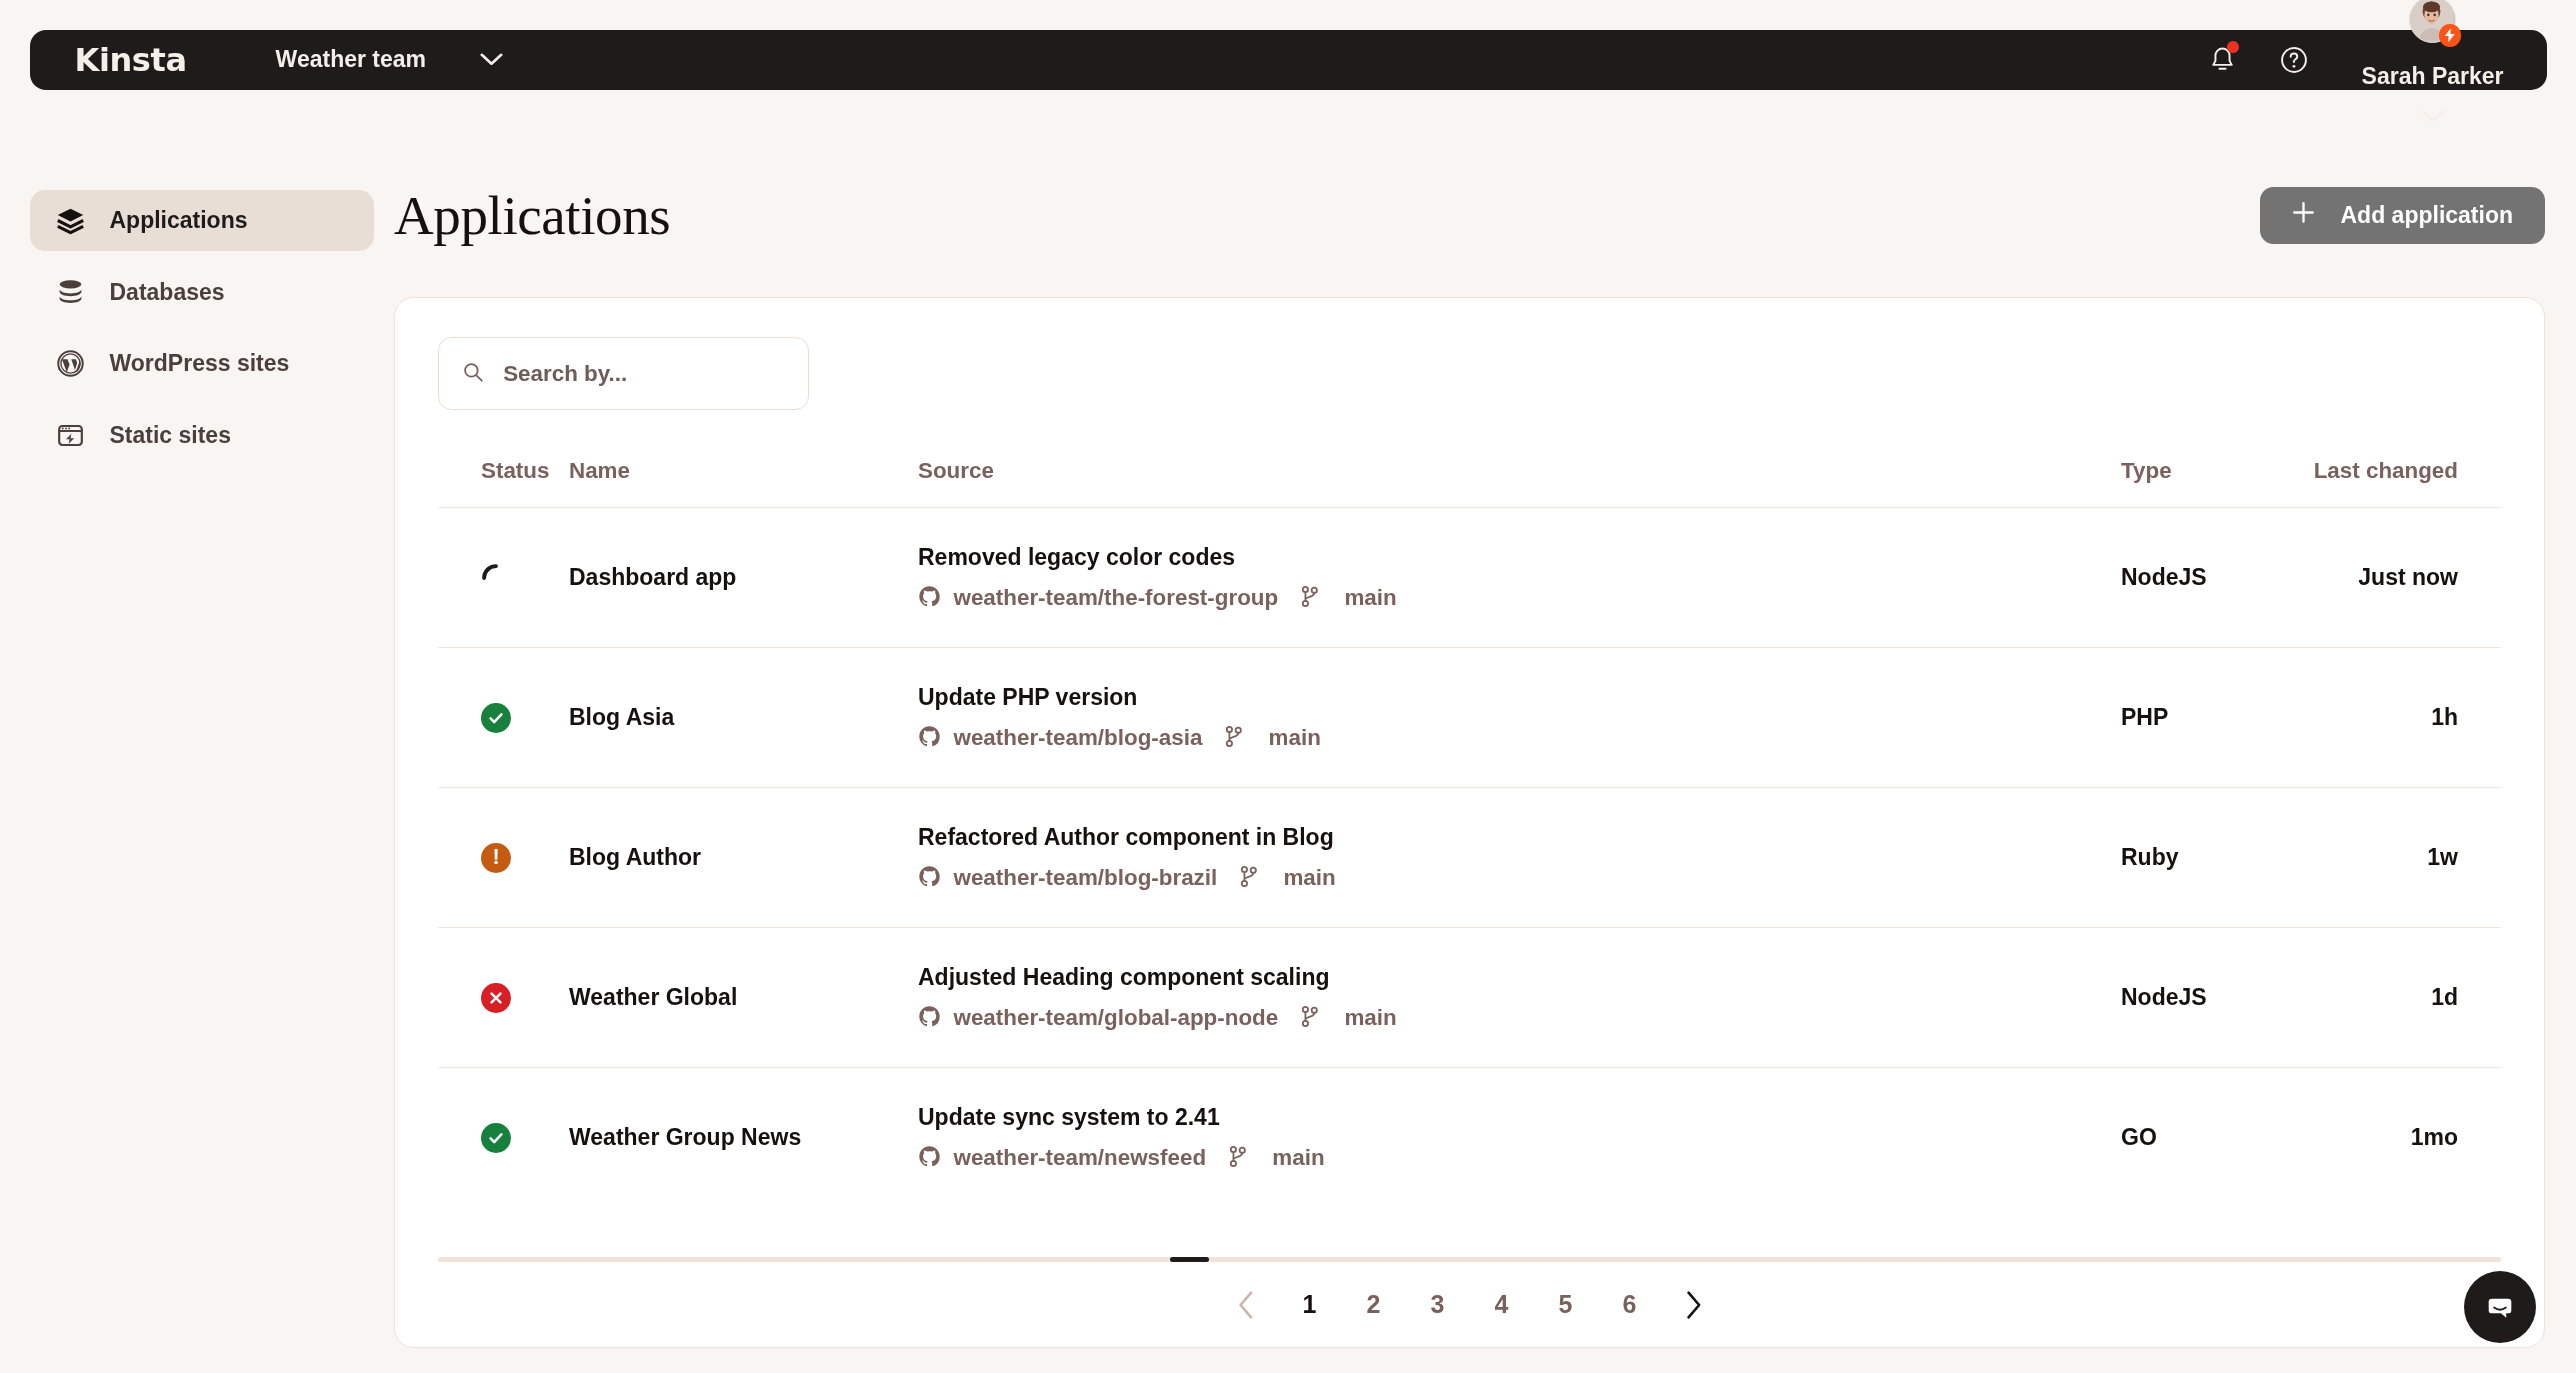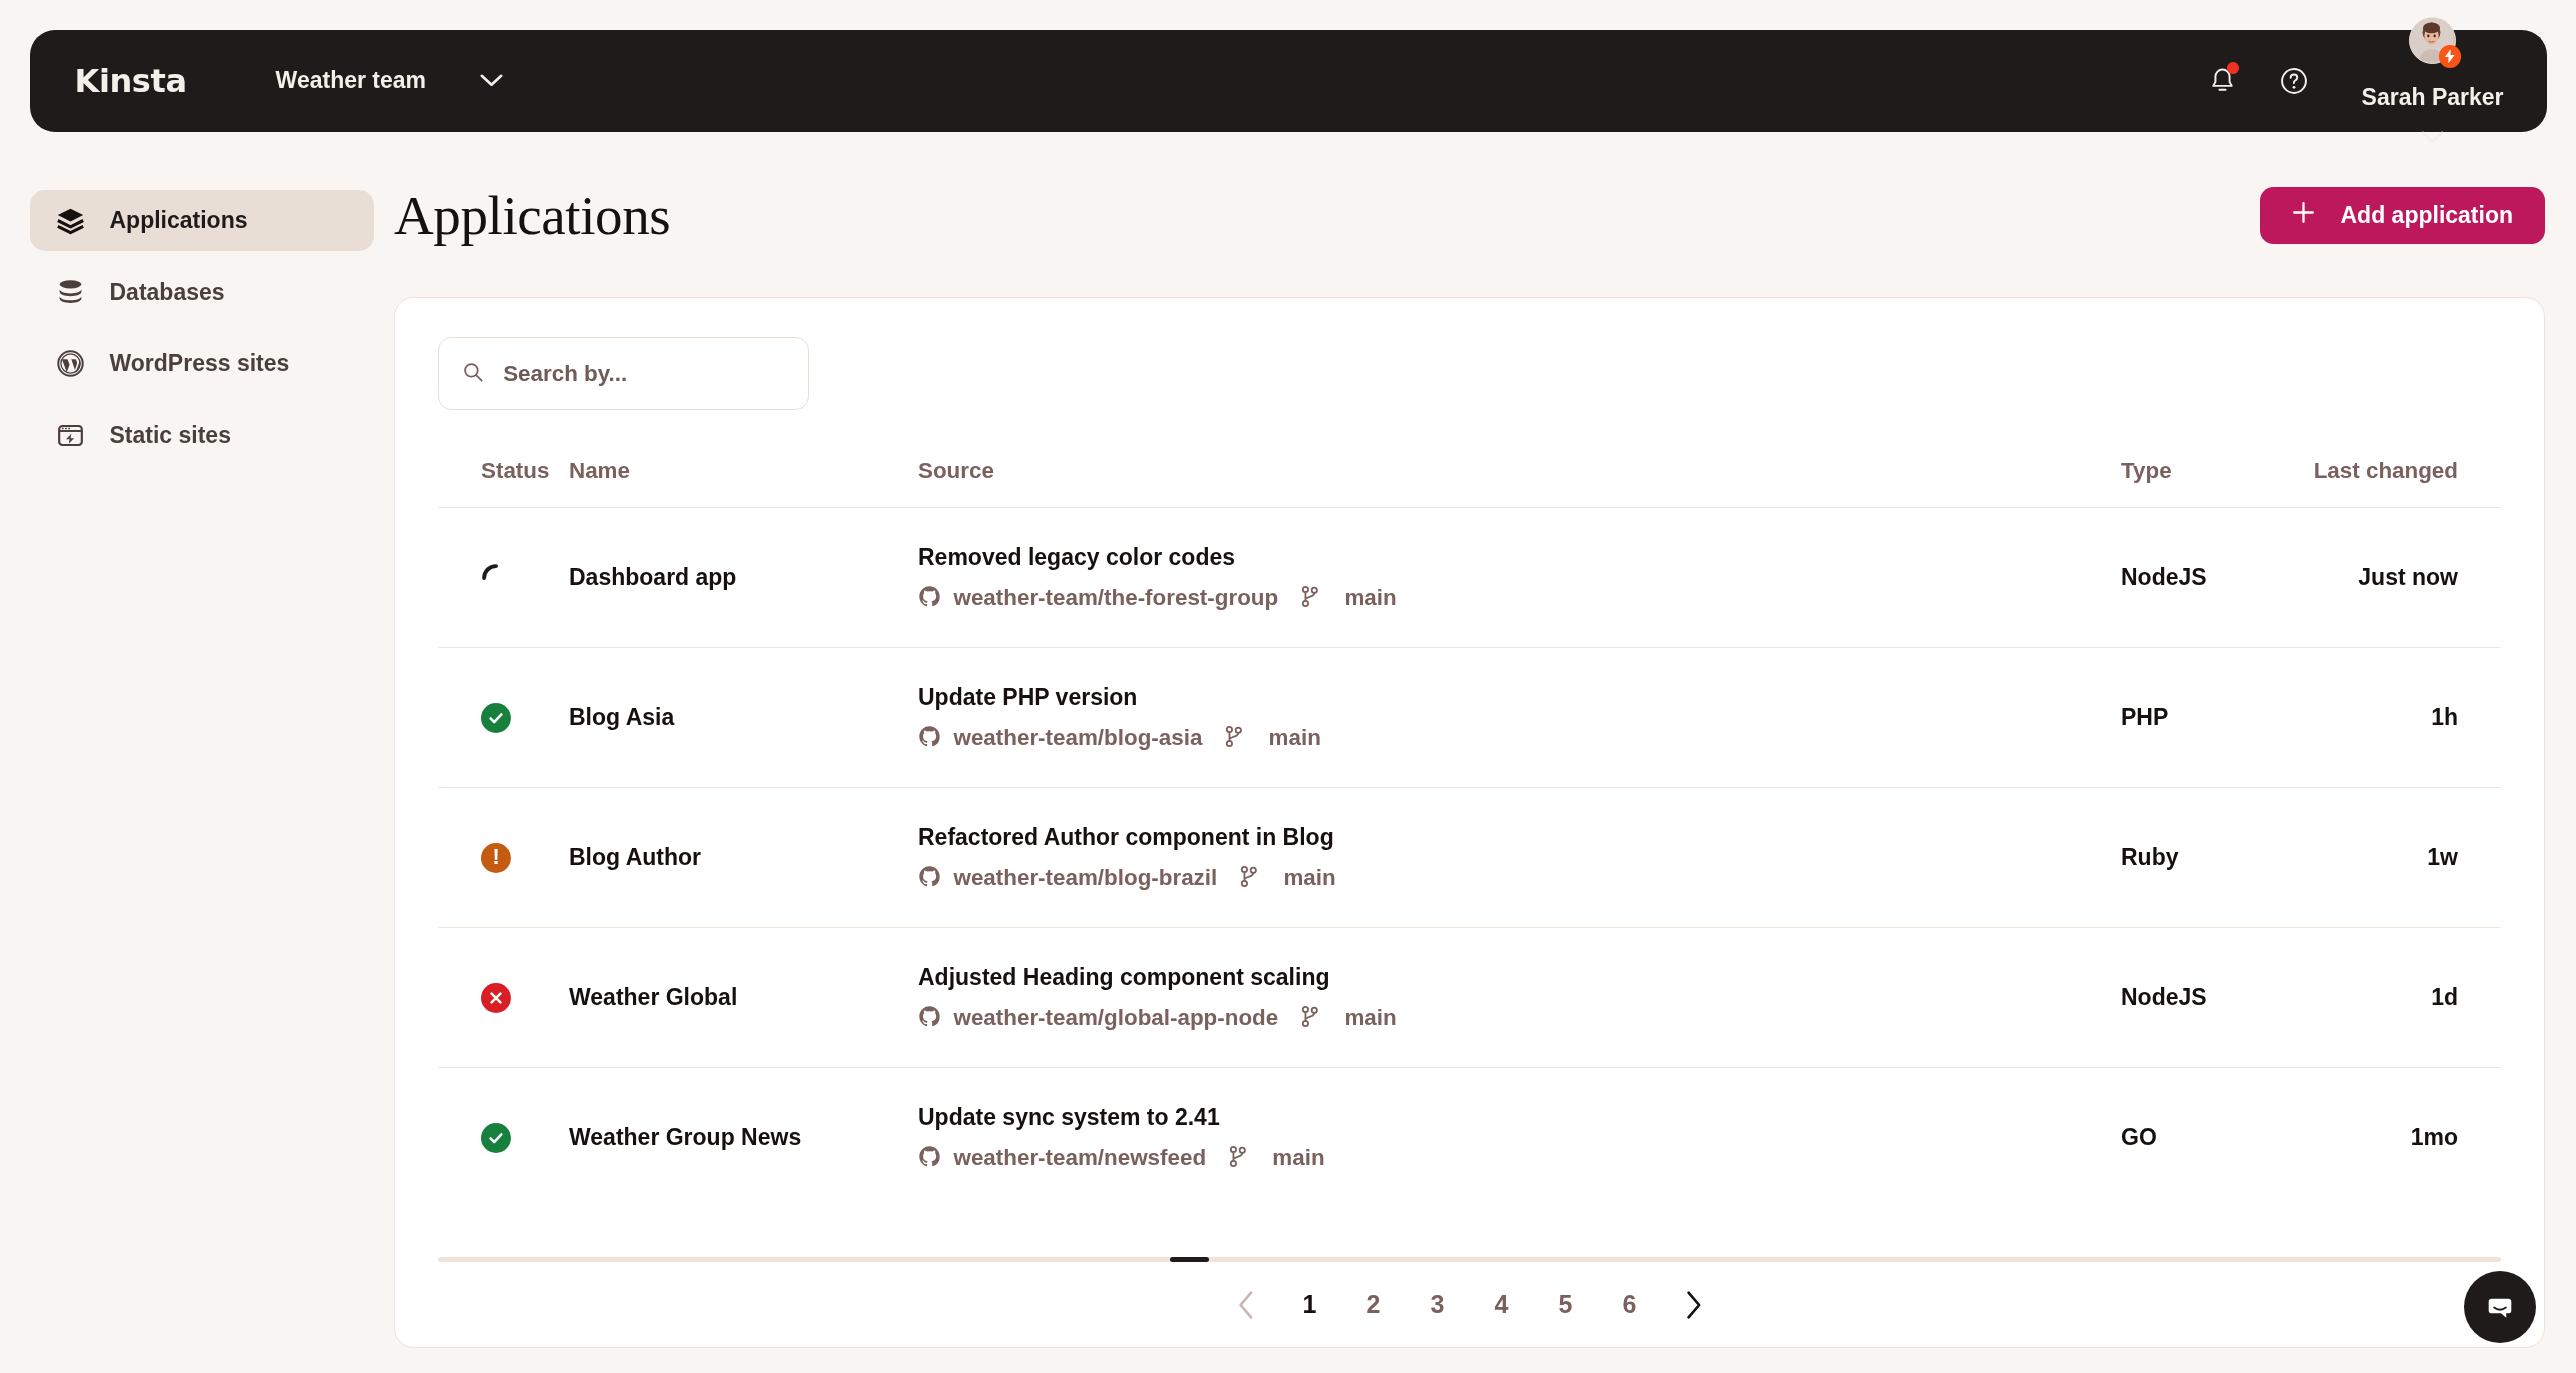--- a/index.html
+++ b/index.html
@@ -7,23 +7,23 @@
     width: 2576px; height: 1374px;
     background: #f9f5f2;
     font-family: "Liberation Sans", sans-serif;
     overflow: hidden;
   }
   .page { position: relative; width: 2576px; height: 1374px; }
 
   
   .topbar {
     position: absolute; left: 29.5px; top: 29.5px;
-    width: 2517px; height: 102px;
+    width: 2517px; height: 60px;
     background: #1f1b1a;
-    border-radius: 25px;
+    border-radius: 16px;
     display: flex; align-items: center;
   }
   .brand {
     margin-left: 45px;
     color: #f4efe9;
     font-size: 32px; font-weight: 700;
     letter-spacing: -0.4px;
     font-family: "DejaVu Sans", sans-serif;
   }
   .team-select {
@@ -78,21 +78,21 @@
   
   .main { position: absolute; left: 394px; top: 175px; width: 2151px; }
   .page-head { display: flex; align-items: center; justify-content: space-between; height: 81px; }
   .page-title {
     font-family: "Liberation Serif", serif;
     font-size: 55px; font-weight: 400; color: #16100f;
     letter-spacing: -0.4px;
   }
   .add-btn {
     display: flex; align-items: center; gap: 26px;
-    background: #be185d; color: #fff;
+    background: #737373; color: #fff;
     border: none; border-radius: 13.4px;
     height: 57px; padding: 0 32px;
     font-size: 23px; font-weight: 700;
     font-family: "Liberation Sans", sans-serif;
     cursor: pointer;
   }
 
   
   .card {
     margin-top: 41px;

